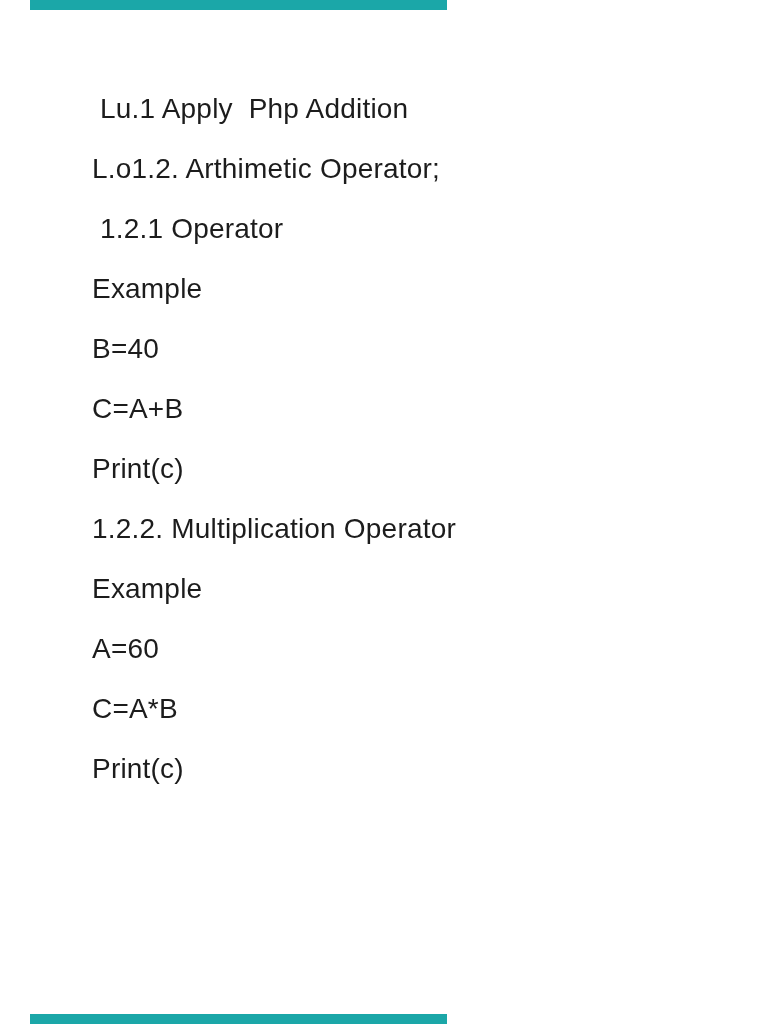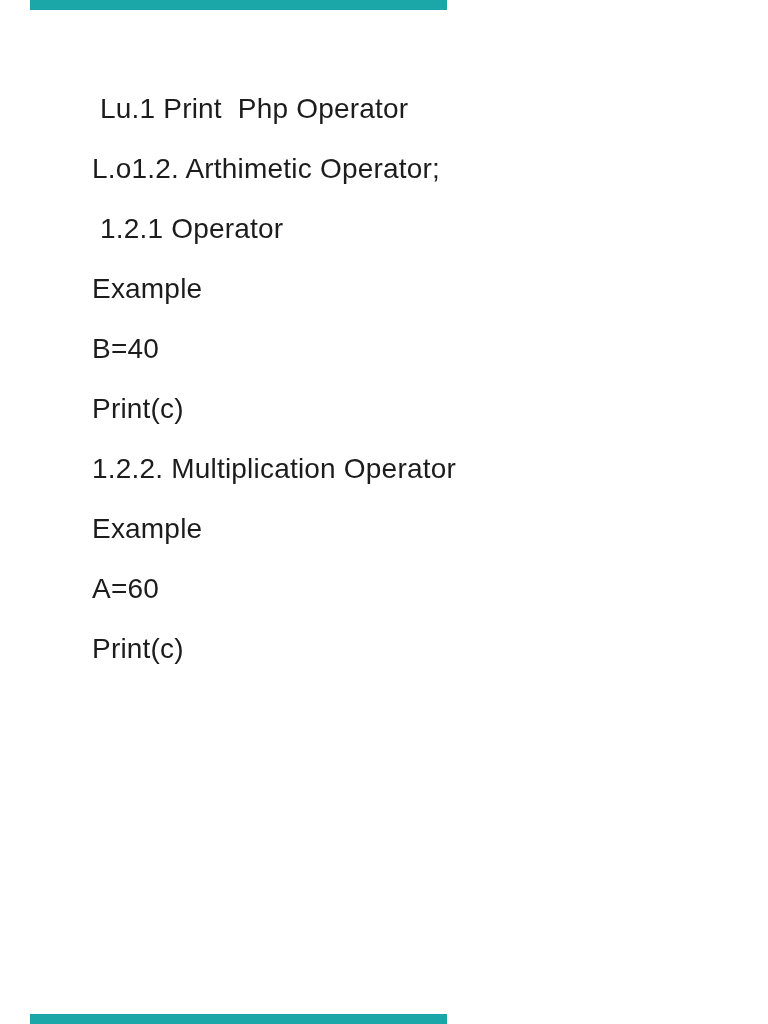--- a/index.html
+++ b/index.html
@@ -45,27 +45,29 @@
   }
 </style>
 </head>
 <body>
 
 <div class="page">
 
   <div class="highlight-bar top" style="background: rgb(27, 167, 168);"></div>
 
   <div class="content">
-    <p class="doc-line"> Lu.1 Print  Php Operator</p>
+    <p class="doc-line"> Lu.1 Apply  Php Addition</p>
     <p class="doc-line">L.o1.2. Arthimetic Operator;</p>
     <p class="doc-line"> 1.2.1 Operator</p>
     <p class="doc-line">Example</p>
     <p class="doc-line">B=40</p>
+    <p class="doc-line">C=A+B</p>
     <p class="doc-line">Print(c)</p>
     <p class="doc-line">1.2.2. Multiplication Operator</p>
     <p class="doc-line">Example</p>
     <p class="doc-line">A=60</p>
+    <p class="doc-line">C=A*B</p>
     <p class="doc-line">Print(c)</p>
   </div>
 
   <div class="highlight-bar bottom" style="background: rgb(27, 167, 168);"></div>
 
 </div>
 
 </body></html>

